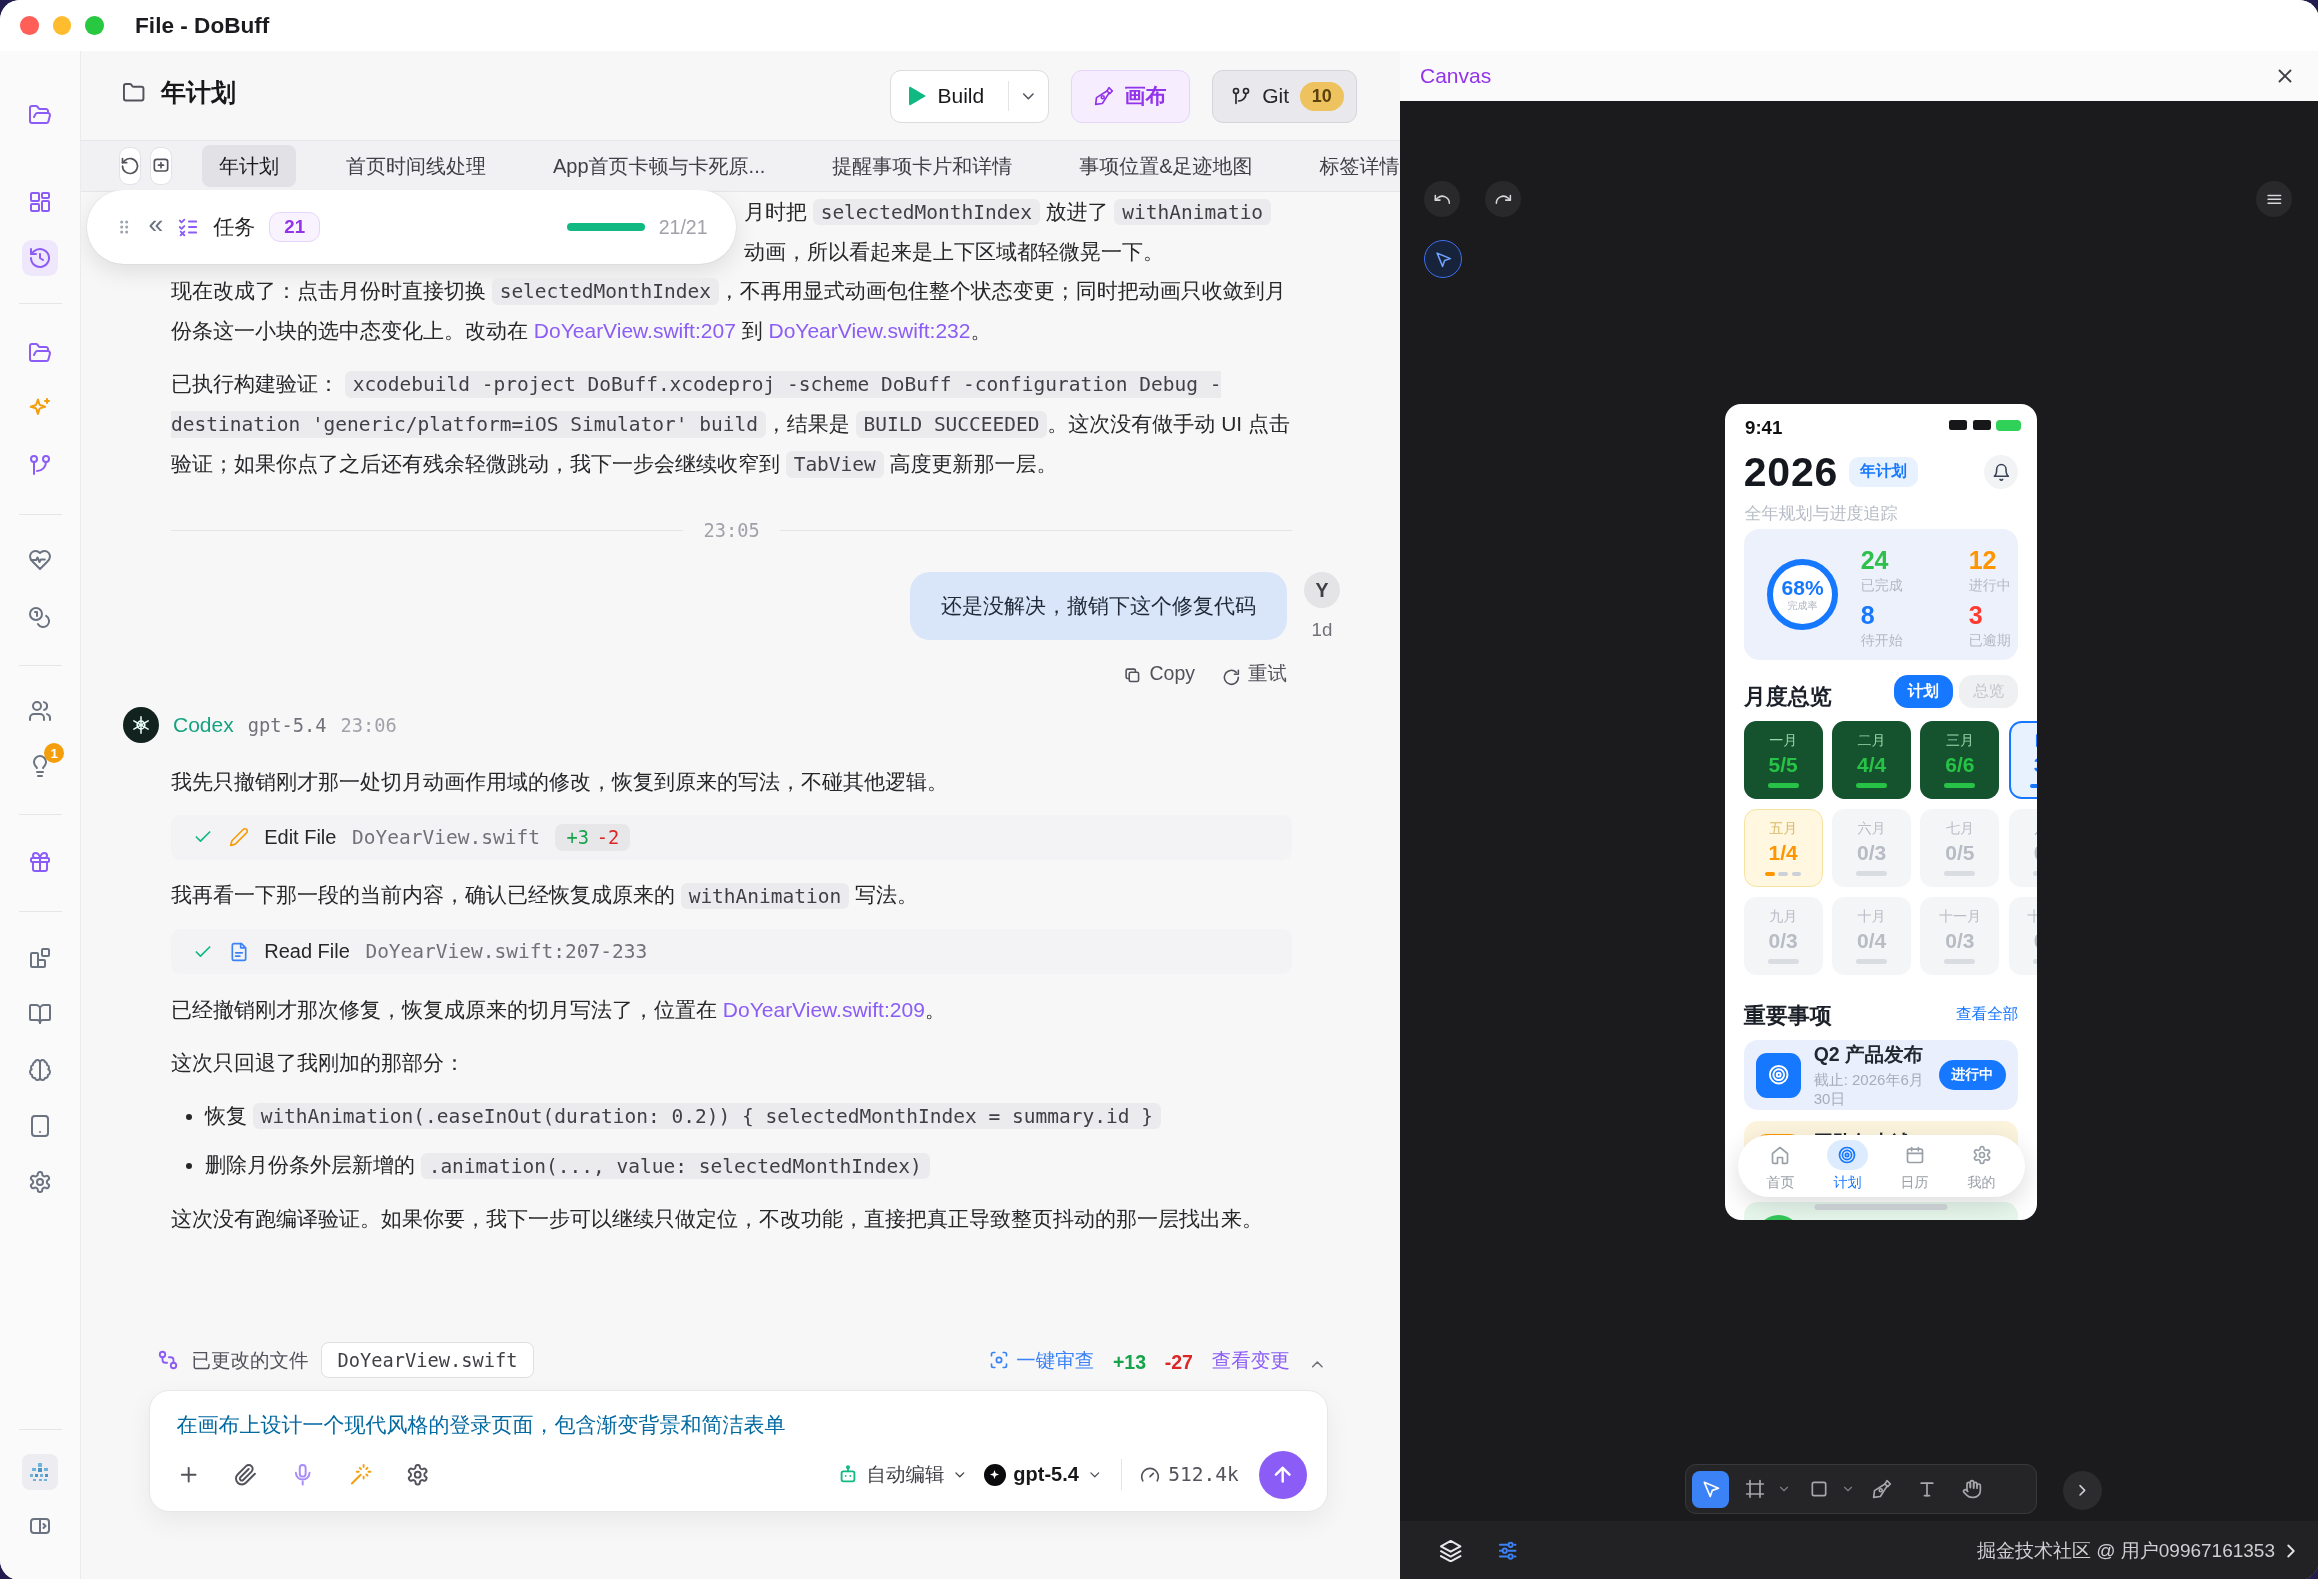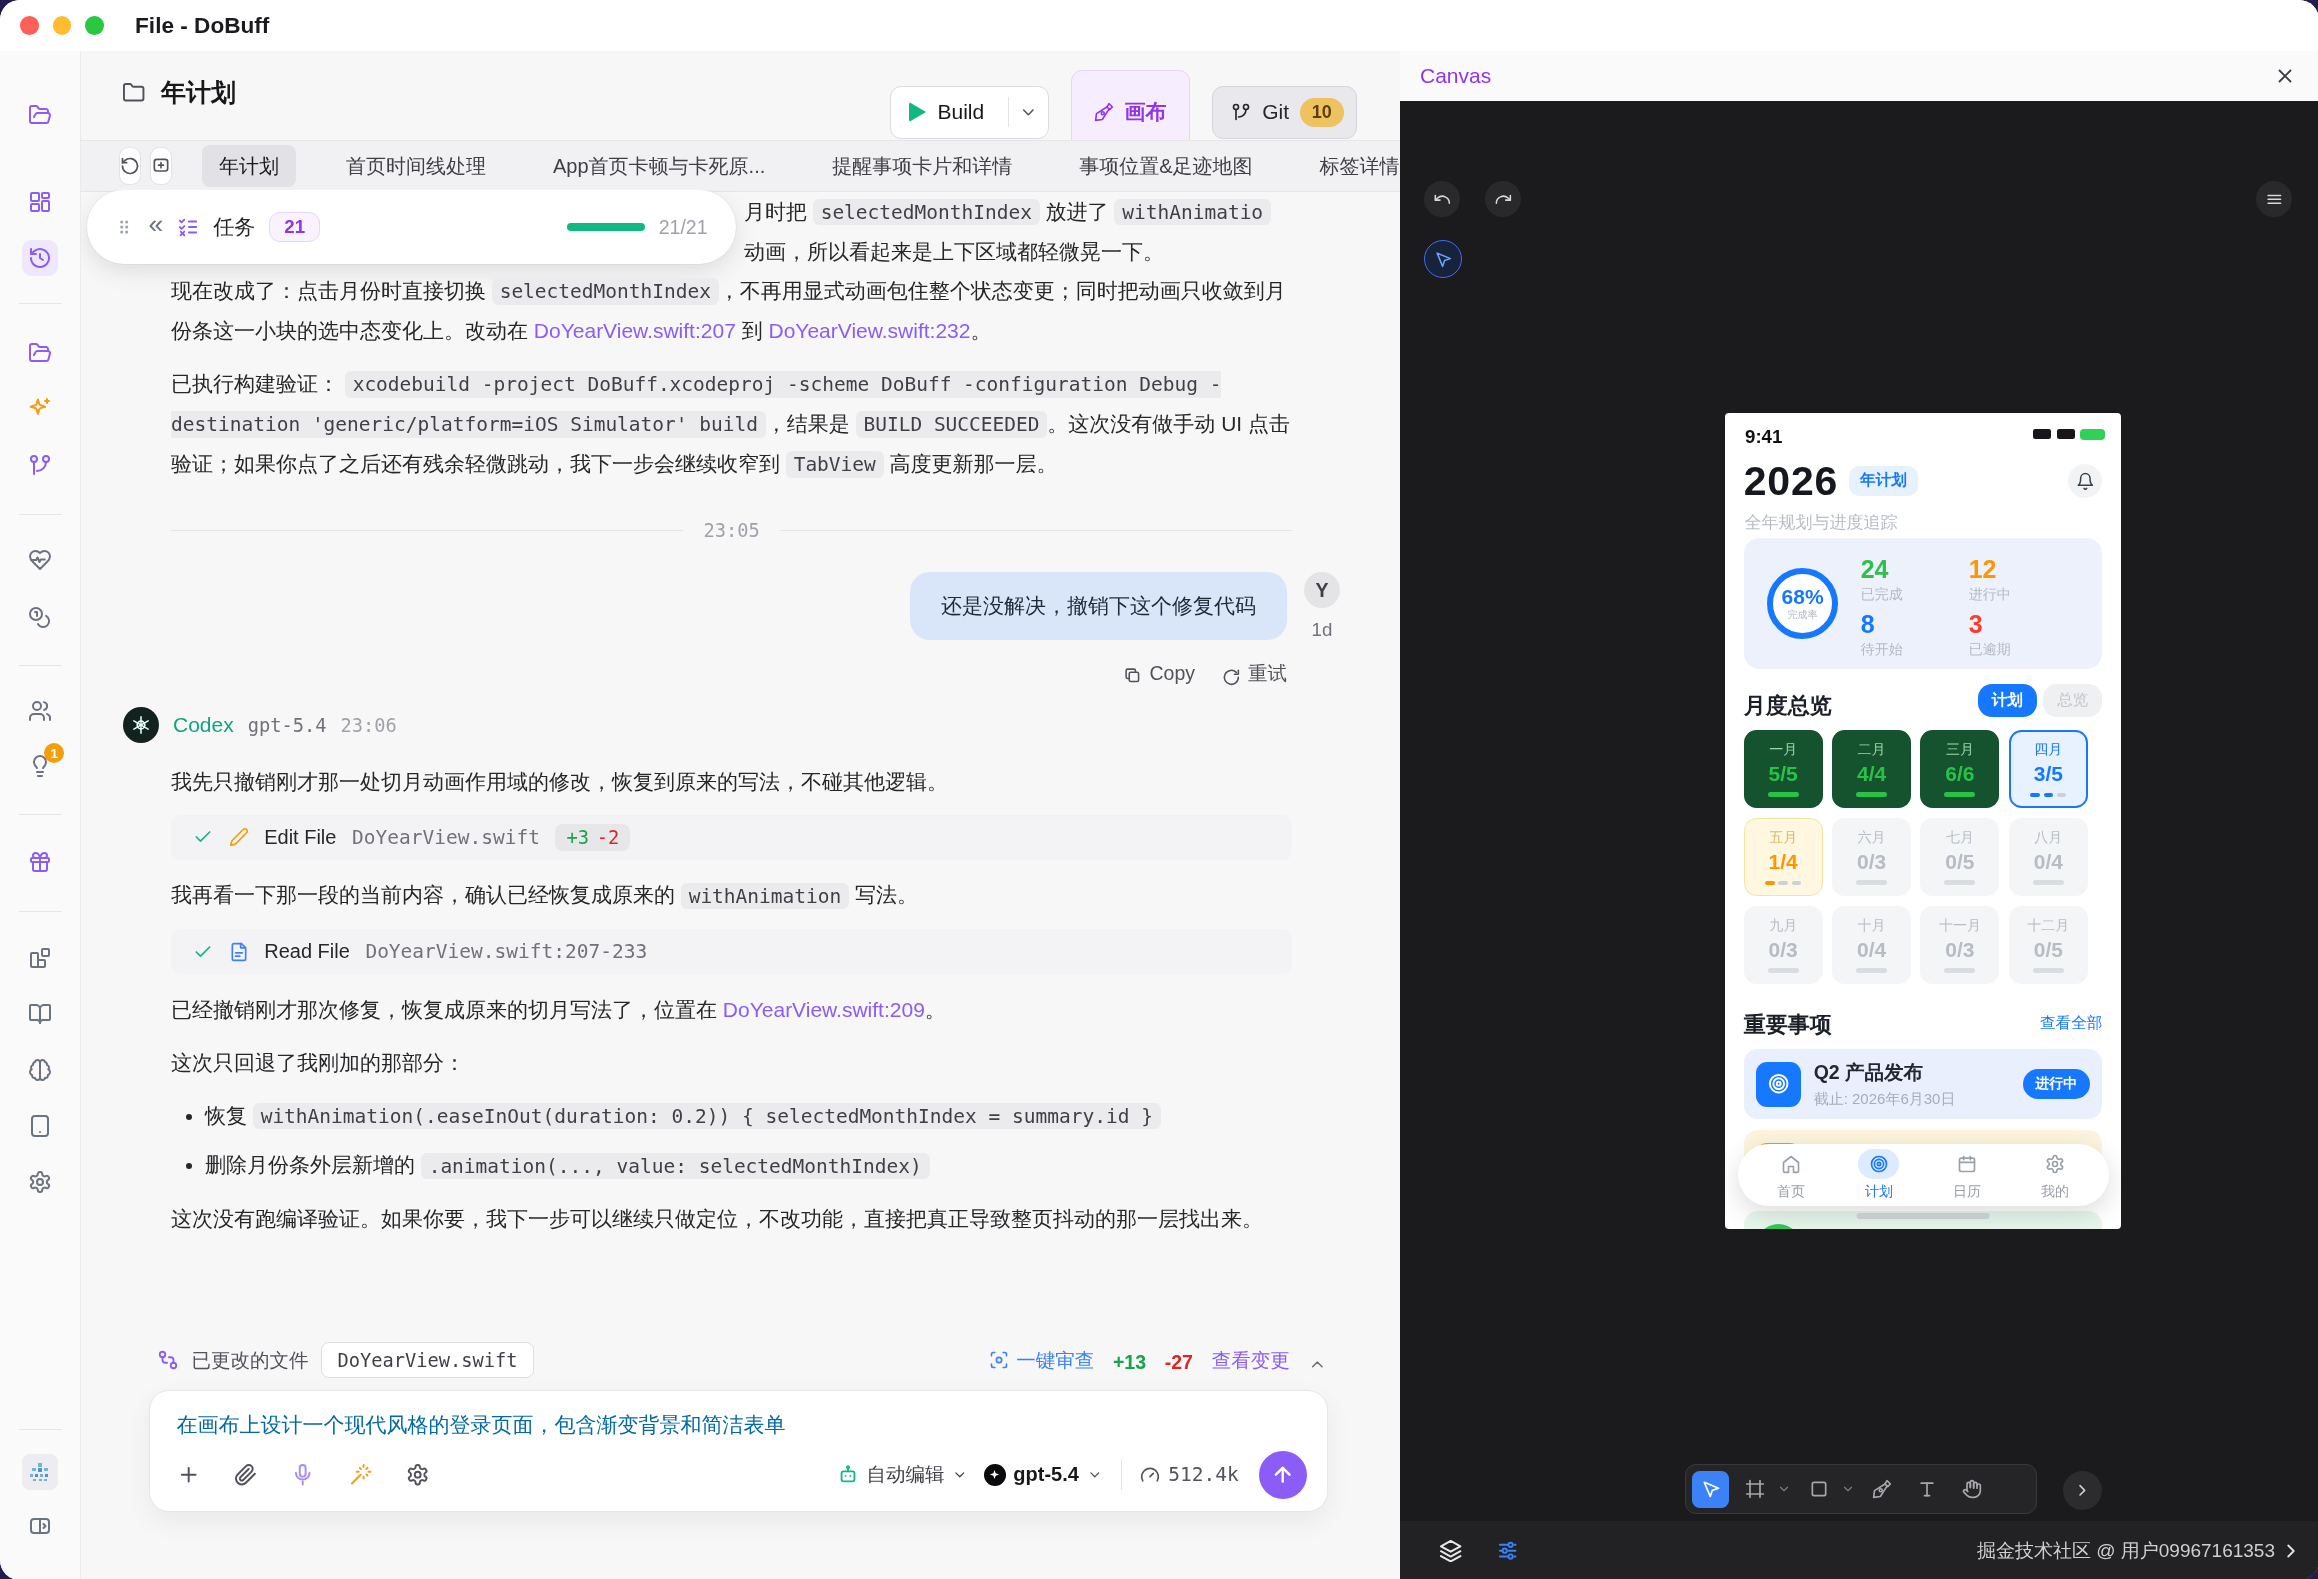--- a/index.html
+++ b/index.html
@@ -32,21 +32,21 @@
   
   .pagehead{position:absolute;left:0;top:0;right:0;height:89px;}
   .ph-left{position:absolute;left:41px;top:25px;display:flex;align-items:center;gap:15.6px;color:#52525b}
   .ph-title{font-size:25px;font-weight:bold;color:#18181b}
   .ph-right{position:absolute;right:43px;top:18.7px;display:flex;align-items:center;gap:22px}
   .btn{height:51px;border-radius:11px;display:flex;align-items:center;font-size:21px;}
   .buildbtn{background:#fff;border:0.8px solid #dcdce0;color:#18181b;padding:0 9.4px 0 18.7px;gap:11px}
   .play{width:0;height:0;border-left:17px solid #10b981;border-top:10px solid transparent;border-bottom:10px solid transparent;border-radius:2.3px}
   .vdiv{width:0.8px;height:30px;background:#e4e4e7;margin-left:12.5px}
   .chev{color:#52525b}
-  .cvbtn{background:#f6eeff;border:0.8px solid #e6d5fb;color:#9333ea;padding:16px 22px;gap:11px;font-weight:bold}
+  .cvbtn{background:#f6eeff;border:0.8px solid #e6d5fb;color:#9333ea;padding:0 22px;gap:11px;font-weight:bold}
   .gitbtn{background:#e9e9ed;border:0.8px solid #d5d5da;color:#27272a;padding:0 12.5px 0 18.7px;gap:11px}
   .gitbadge{background:#eec35f;color:#5b420c;font-weight:bold;font-size:18px;border-radius:779px;padding:3.9px 11.7px}
 
   
   .tabstrip{position:absolute;left:0;top:89px;right:0;height:50px;background:#f1f1f4;border-top:0.8px solid #e6e6e9;border-bottom:0.8px solid #e6e6e9;display:flex;align-items:center}
   .tsbtn{width:36px;height:36px;background:#fff;border:0.8px solid #e2e2e6;border-radius:9.4px;display:flex;align-items:center;justify-content:center;color:#52525b;margin-left:9.4px}
   .tsbtn:first-child{margin-left:38px}
   .tsdiv{width:0.8px;height:26.5px;background:#d7d7dc;margin:0 14px 0 15.6px}
   .tab{font-size:20px;color:#3f3f46;padding:7.8px 17px;border-radius:7.8px;margin-right:33px;white-space:nowrap}
   .tab.active{background:#e2e2e6;color:#18181b}
@@ -133,21 +133,21 @@
   .watermark{margin-left:auto;color:#cfcfd3;font-size:19px;margin-right:5px}
   .wm-chev{color:#e4e4e7;margin-right:17px}
 
   .cvtools{position:absolute;left:285px;top:1363px;width:352px;height:50px;background:#252527;border:0.8px solid #39393c;border-radius:11px;display:flex;align-items:center;padding:0 6.2px;box-sizing:border-box;gap:7.8px}
   .tool{width:37px;height:37px;border-radius:7.8px;display:flex;align-items:center;justify-content:center;color:#a7a7ad}
   .tool.active{background:#3b82f6;color:#fff}
   .tchev{color:#7c7c83;margin:0 1.6px 0 -4.7px}
   .cvnext{position:absolute;left:663px;top:1370px;width:39px;height:39px;border-radius:50%;background:#2c2c2e;color:#cfcfd4;display:flex;align-items:center;justify-content:center}
 
   
-  .phone{position:absolute;left:325px;top:312px;width:396px;height:816px;background:#fff;border-radius:4px;overflow:hidden}
+  .phone{position:absolute;left:325px;top:303px;width:312px;height:816px;background:#fff;border-radius:16px;overflow:hidden}
   .ptime{position:absolute;left:20px;top:12.5px;font-size:18.7px;font-weight:bold;color:#111}
   .pstat{position:absolute;right:15.6px;top:15.6px;display:flex;gap:5.5px;align-items:center}
   .sq{width:18px;height:10px;background:#17171a;border-radius:2.3px}
   .batt{width:25px;height:11.7px;background:#2fd158;border-radius:3.9px}
   .pyear-row{position:absolute;left:18.7px;top:45px;display:flex;align-items:flex-start;gap:11px}
   .pyear{font-size:41px;font-weight:800;color:#15181e;letter-spacing:0.8px}
   .pbadge{margin-top:7.8px;background:#e8f1fe;color:#1677ff;font-size:15.6px;font-weight:bold;border-radius:10px;padding:4.7px 11px}
   .pbell{position:absolute;right:18.7px;top:51px;width:34px;height:34px;border-radius:50%;background:#f2f3f5;color:#374151;display:flex;align-items:center;justify-content:center}
   .psub{position:absolute;left:19.5px;top:98px;font-size:17px;color:#b6bcc6}
   .statcard{position:absolute;left:18.7px;right:18.7px;top:125px;height:131px;background:#edf1fc;border-radius:15.6px}

